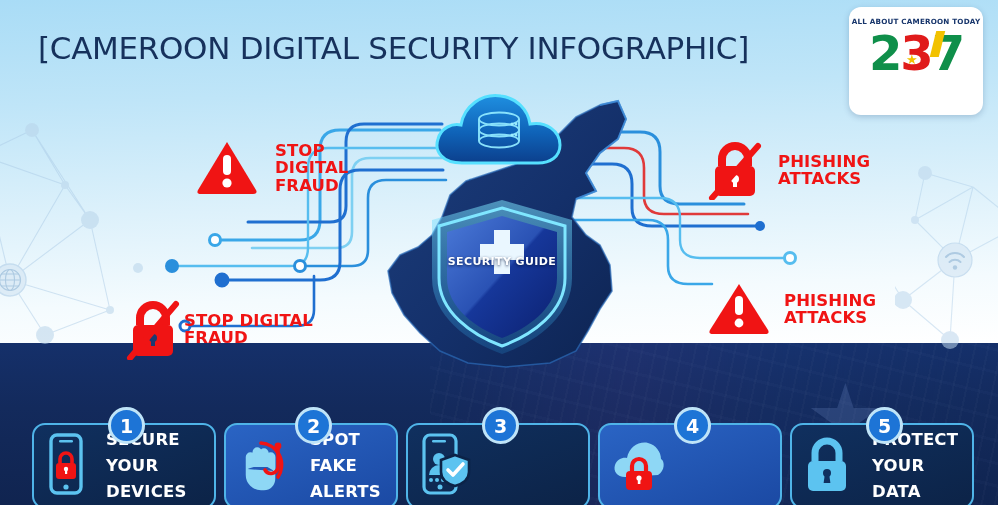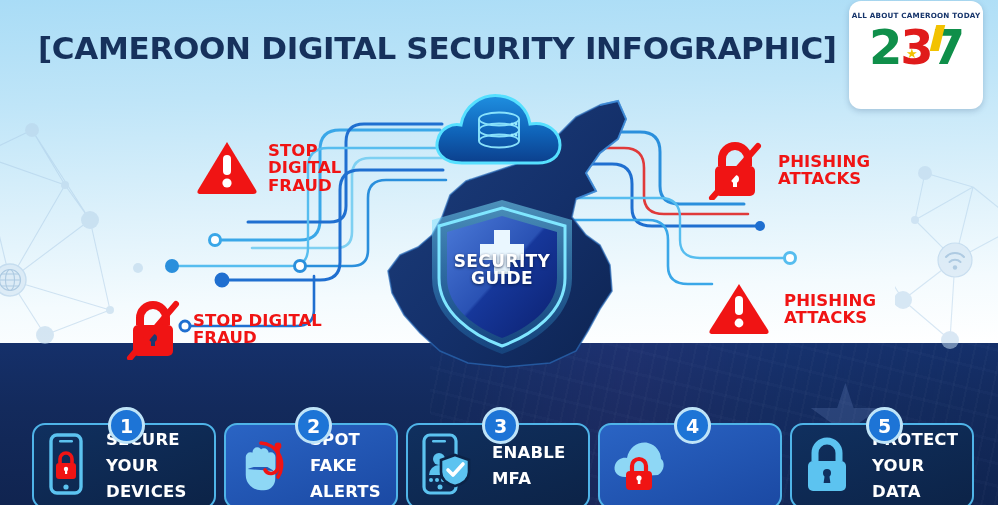--- a/index.html
+++ b/index.html
@@ -38,28 +38,28 @@
   .star-bg {
     position:absolute; color:rgba(160,190,255,.16); font-size:90px; line-height:1;
   }
 
   
   .netdeco { position:absolute; opacity:.55; }
 
   
   .title {
     position:absolute; left:38px; top:30px;
-    font-size:31px; font-weight:bold; letter-spacing:-.3px;
+    font-size:31px; font-weight:normal; letter-spacing:-.3px;
     color:#16315c; white-space:nowrap;
     font-family:"DejaVu Sans", sans-serif;
   }
 
   
   .logo-card {
-    position:absolute; left:849px; top:1px; width:134px; height:108px;
+    position:absolute; left:849px; top:7px; width:134px; height:108px;
     background:#ffffff; border-radius:12px;
     box-shadow:0 2px 6px rgba(20,50,100,.22);
     text-align:center; padding-top:10px;
   }
   .logo-tag {
     font-size:7.2px; font-weight:bold; color:#17356b; letter-spacing:.2px;
     font-family:"DejaVu Sans", sans-serif;
   }
   .logo-237 {
     position:relative; height:52px; margin-top:1px;
@@ -88,40 +88,40 @@
   
   .traces { position:absolute; left:0; top:80px; }
 
   
   .cloud-wrap { position:absolute; left:428px; top:83px; }
 
   
   .shield-wrap { position:absolute; left:424px; top:196px; }
   .shield-label {
     position:absolute; left:0; top:57px; width:156px; text-align:center;
-    color:#ffffff; font-weight:bold; font-size:17px; line-height:17px;
+    color:#ffffff; font-weight:bold; font-size:11px; line-height:17px;
     letter-spacing:.4px; font-family:"DejaVu Sans", sans-serif;
     text-shadow:0 1px 3px rgba(0,20,60,.8);
   }
 
   
   .callout { position:absolute; display:flex; align-items:center; }
   .callout .ctext {
     color:#f01414; font-weight:bold; font-size:16.5px; line-height:17.5px;
     letter-spacing:.1px; font-family:"DejaVu Sans", sans-serif;
     white-space:pre-line;
   }
   .c1 { left:196px; top:140px; }
-  .c1 .ctext { margin-left:10px; }
+  .c1 .ctext { margin-left:17px; }
   .c2 { left:706px; top:140px; }
   .c2 .ctext { margin-left:14px; }
   .c3 { left:708px; top:282px; }
   .c3 .ctext { margin-left:14px; }
   .c4 { left:124px; top:298px; }
-  .c4 .ctext { margin-left:11px; }
+  .c4 .ctext { margin-left:2px; }
 
   
   .cards { position:absolute; left:0; top:404px; width:998px; height:101px; }
   .card {
     position:absolute; top:19px; height:86px;
     border-radius:13px; display:flex; align-items:center;
   }
   .card-dark {
     background:linear-gradient(160deg,#10305f 0%, #0c2347 100%);
     border:2px solid #4fb4e8;
@@ -397,22 +397,20 @@
           <g fill="#5cc3f0">
             <circle cx="12" cy="47" r="2"></circle>
               <circle cx="18" cy="47" r="2"></circle>
             <circle cx="24" cy="47" r="2"></circle>
               <circle cx="30" cy="47" r="2"></circle>
           </g>
           <path d="M36 22 L50 27 V39 C50 47 43 51 36 53 C29 51 22 47 22 39 V27 Z" fill="#5cc3f0" stroke="#0c2347" stroke-width="2.6"></path>
           <path d="M29 37 L34 42 L44 31" fill="none" stroke="#ffffff" stroke-width="3.6" stroke-linecap="round" stroke-linejoin="round"></path>
         </svg>
       </span>
-      <span class="card-text">ENABLE
-MFA</span>
     </div>
 
     <div class="card card-light" style="left:598px; width:184px;">
       <div class="badge" style="left:74px;">4</div>
       <span class="card-icon">
         <svg width="54" height="54">
           <path d="M14 40 C6 40 2 34 4 28 C6 22 12 20 16 21 C18 10 28 4 37 6
                    C45 8 50 15 50 22 C54 24 54 34 47 38 Z" fill="#8ed7f5"></path>
           <path d="M21 34 V29 a7 7 0 0 1 14 0 V34" fill="none" stroke="#f01414" stroke-width="4.2"></path>
           <rect x="15" y="34" width="26" height="19" rx="4" fill="#f01414"></rect>

